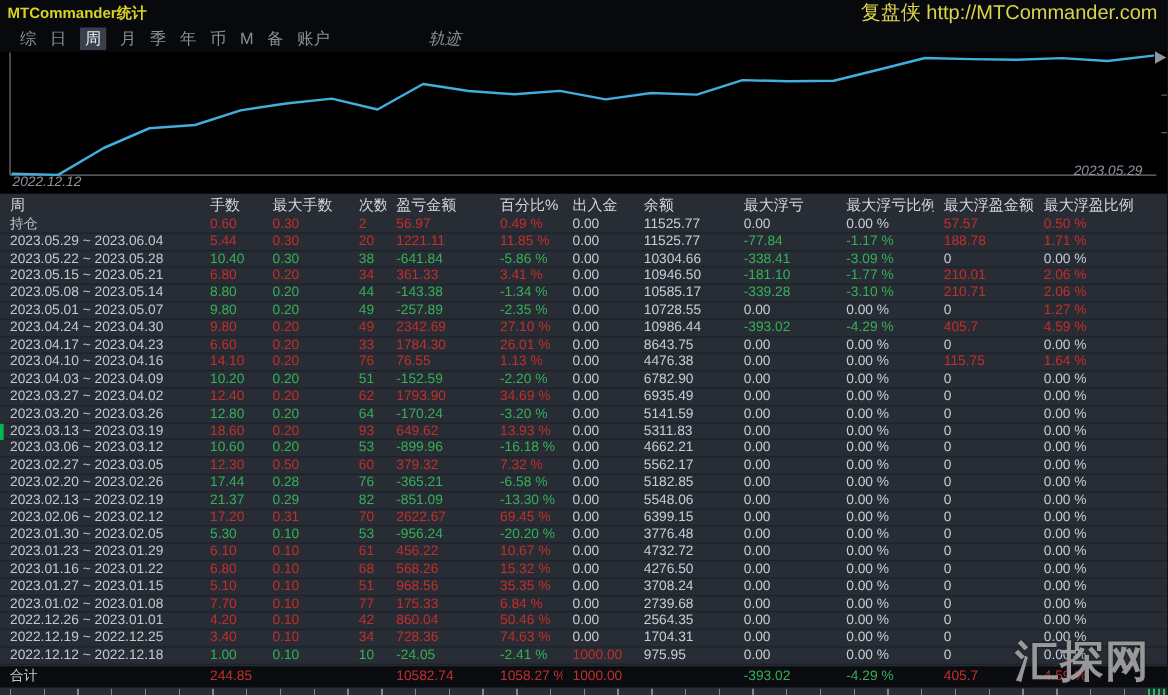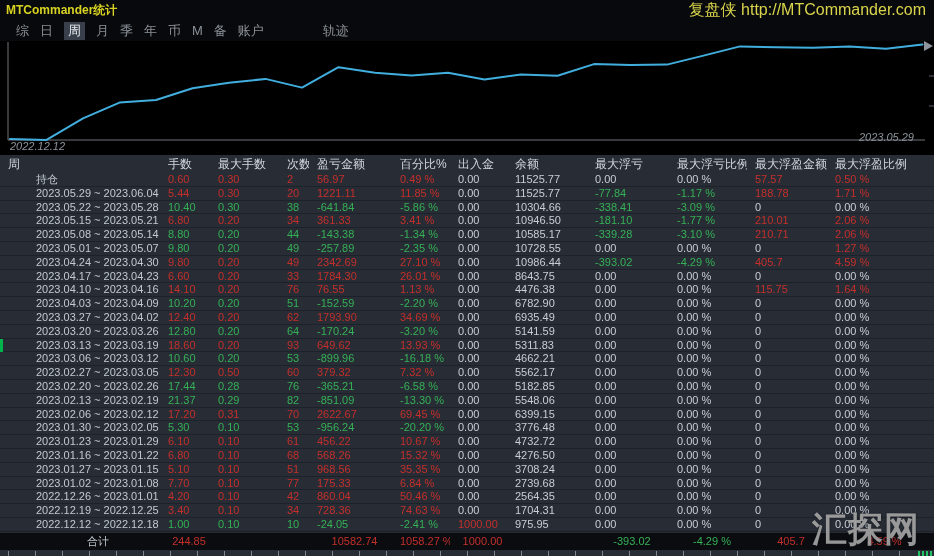--- a/index.html
+++ b/index.html
@@ -6,36 +6,36 @@
   .app{position:relative;width:934px;height:556px;background:#272c35;overflow:hidden;
        font-family:"Liberation Sans","DejaVu Sans",sans-serif;}
   .titlebar{position:absolute;left:0;top:0;width:934px;height:20px;background:#08090c;
             display:flex;justify-content:space-between;align-items:center;}
   .title{color:#d8d322;font-size:12px;font-weight:bold;padding-left:6px;}
   .brand{color:#d9d44c;font-size:16px;padding-right:8px;cursor:pointer;}
   .menubar{position:absolute;left:0;top:20px;width:934px;height:21px;background:#08090c;
            display:flex;align-items:center;gap:11px;padding-left:16px;box-sizing:border-box;}
   .menubar span{color:#8a9097;font-size:13px;cursor:default;white-space:nowrap;}
   .menubar span.sel{background:#39404b;color:#e8ebef;padding:0 4px;}
-  .menubar span:last-child{margin-left:48px;}
+  .menubar span:last-child{margin-left:68px;font-style:italic;}
   .chart{position:absolute;left:0;top:41px;width:934px;height:114px;background:#000000;font-style:italic;}
   .axis-label{position:absolute;font-size:11px;color:#8d939b;}
   .axis-label.start{left:10px;top:99px;}
   .axis-label.end{right:20px;top:90px;}
   .grid{display:grid;grid-template-columns:160px 50px 69px 30px 83px 58px 57px 80px 82px 78px 80px 1fr;}
   .cell{padding-left:8px;white-space:nowrap;overflow:hidden;}
   .thead{position:absolute;left:0;top:156px;width:934px;height:17px;line-height:17px;
          font-size:12px;color:#d2d7dd;}
   .tbody{position:absolute;left:0;top:173px;width:934px;}
   .row{height:13.8px;line-height:13.4px;font-size:11px;border-bottom:1px solid rgba(12,15,20,0.35);
        box-sizing:border-box;}
   .c-w{color:#c9ced5;} .c-r{color:#c52f2b;} .c-g{color:#35b156;}
-  .c-d{color:#c3c9d0;margin-left:28px;}
+  .c-d{color:#c3c9d0;}
   .total{position:absolute;left:0;top:533px;width:934px;height:17px;line-height:17px;
-         background:#0a0c10;font-size:11px;text-align:center;}
+         background:#0a0c10;font-size:11px;}
   .tickstrip{position:absolute;left:0;top:551px;width:934px;height:5px;background:#272c35;}
   .tickstrip::before{content:'';position:absolute;left:8px;top:0;width:910px;height:5px;
       background:repeating-linear-gradient(90deg,#80868f 0 1px,transparent 1px 27px);}
   .tickstrip::after{content:'';position:absolute;right:1px;top:0;width:15px;height:5px;
       background:repeating-linear-gradient(90deg,#21c063 0 2px,transparent 2px 4px);}
   .green-marker{position:absolute;left:0;top:339px;width:3px;height:13px;background:#00b44c;}
   .watermark{position:absolute;left:812px;top:506px;font-size:35px;font-weight:bold;
       color:#a3a3a3;opacity:0.92;letter-spacing:1px;text-shadow:0 0 2px #14171c;pointer-events:none;}
 </style>
 </head>

